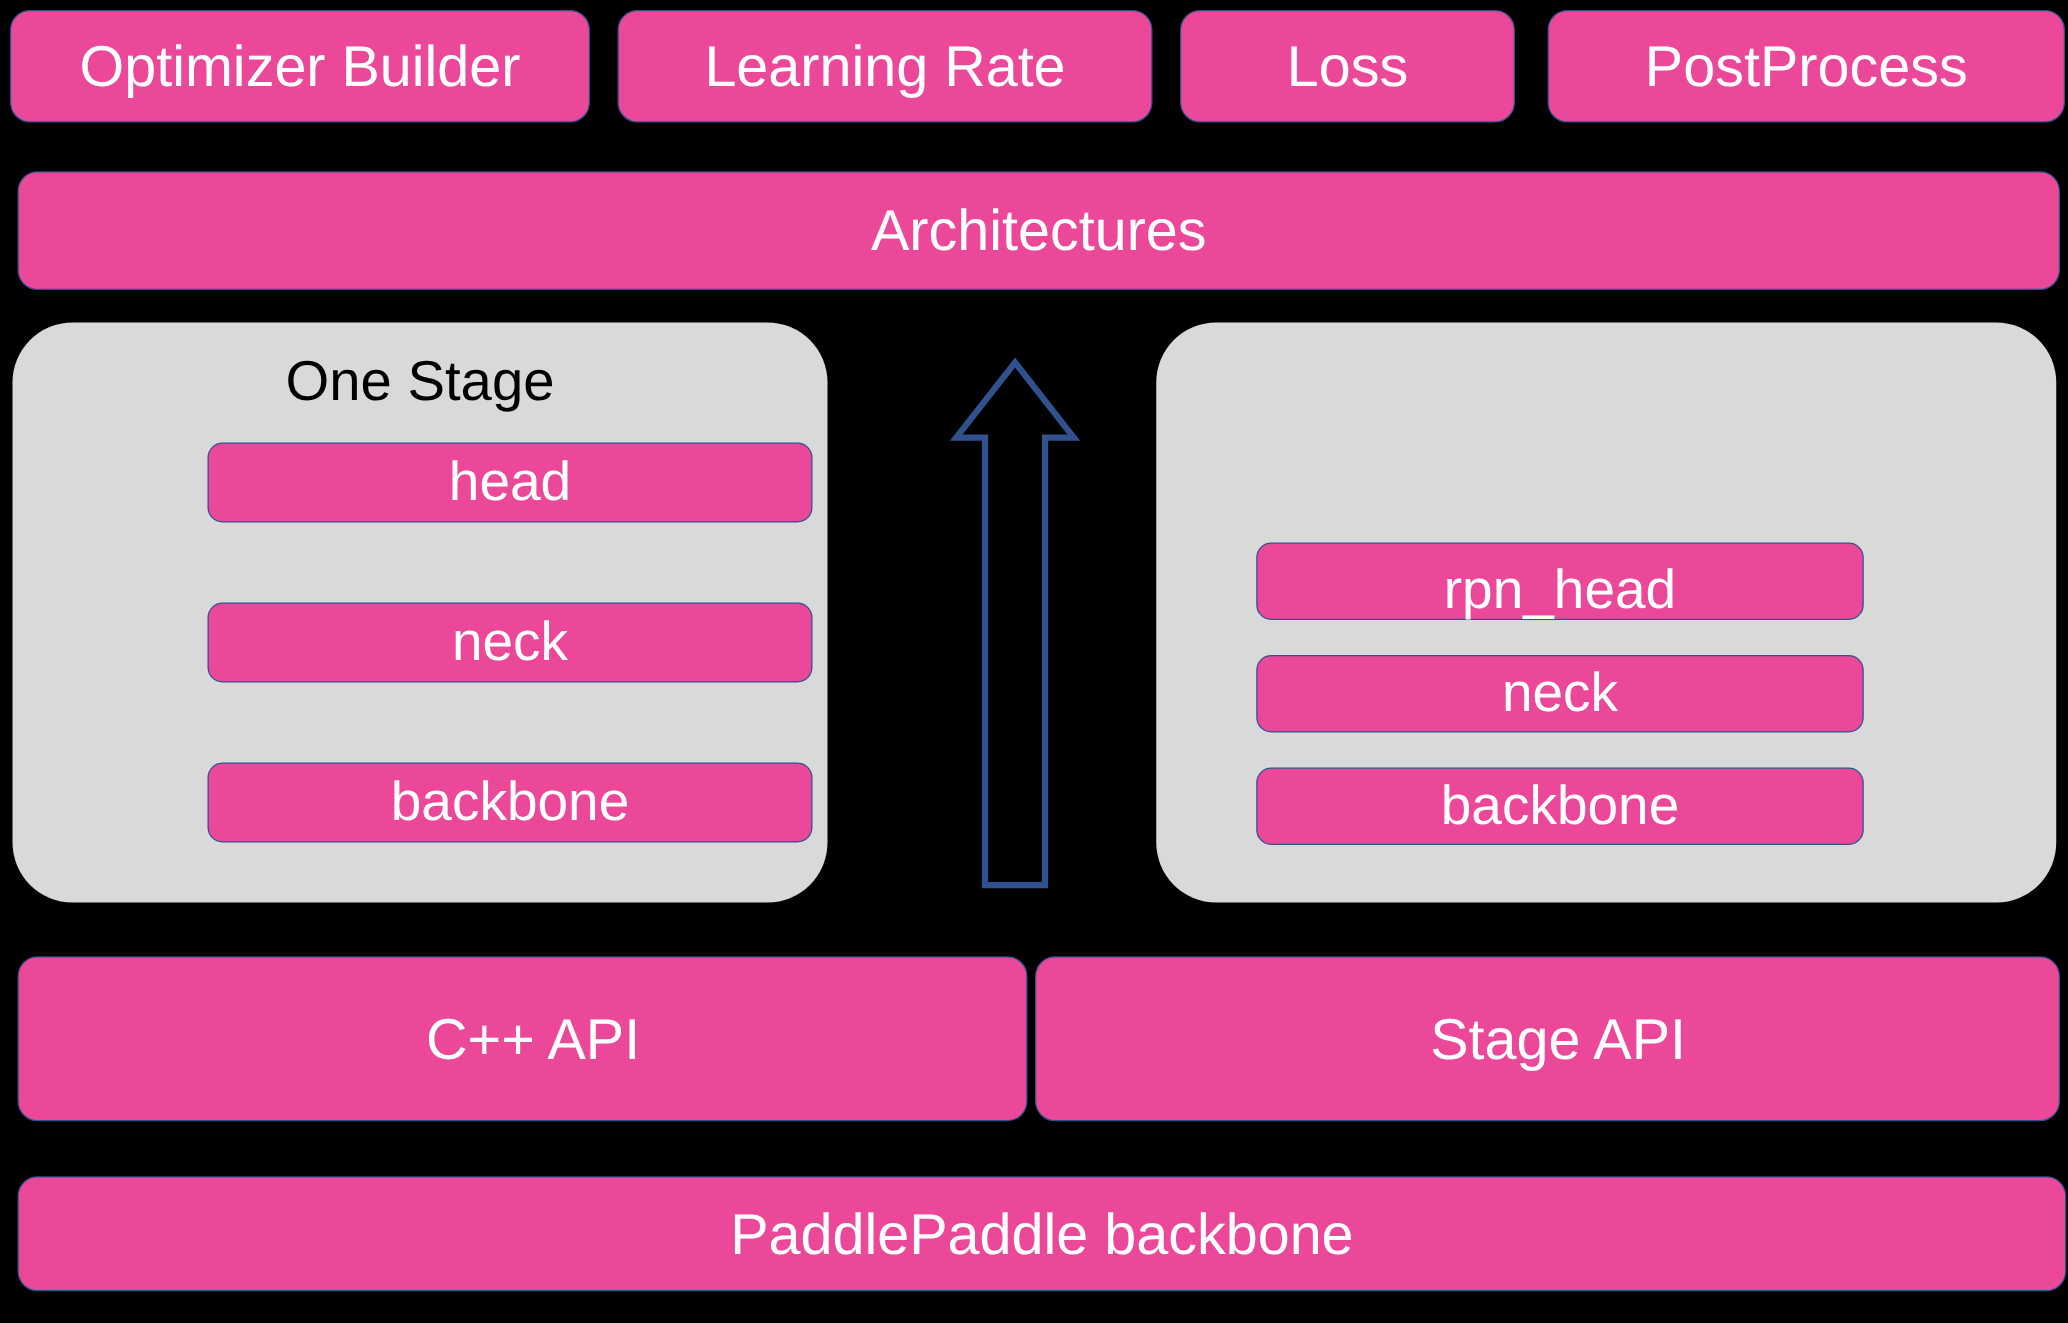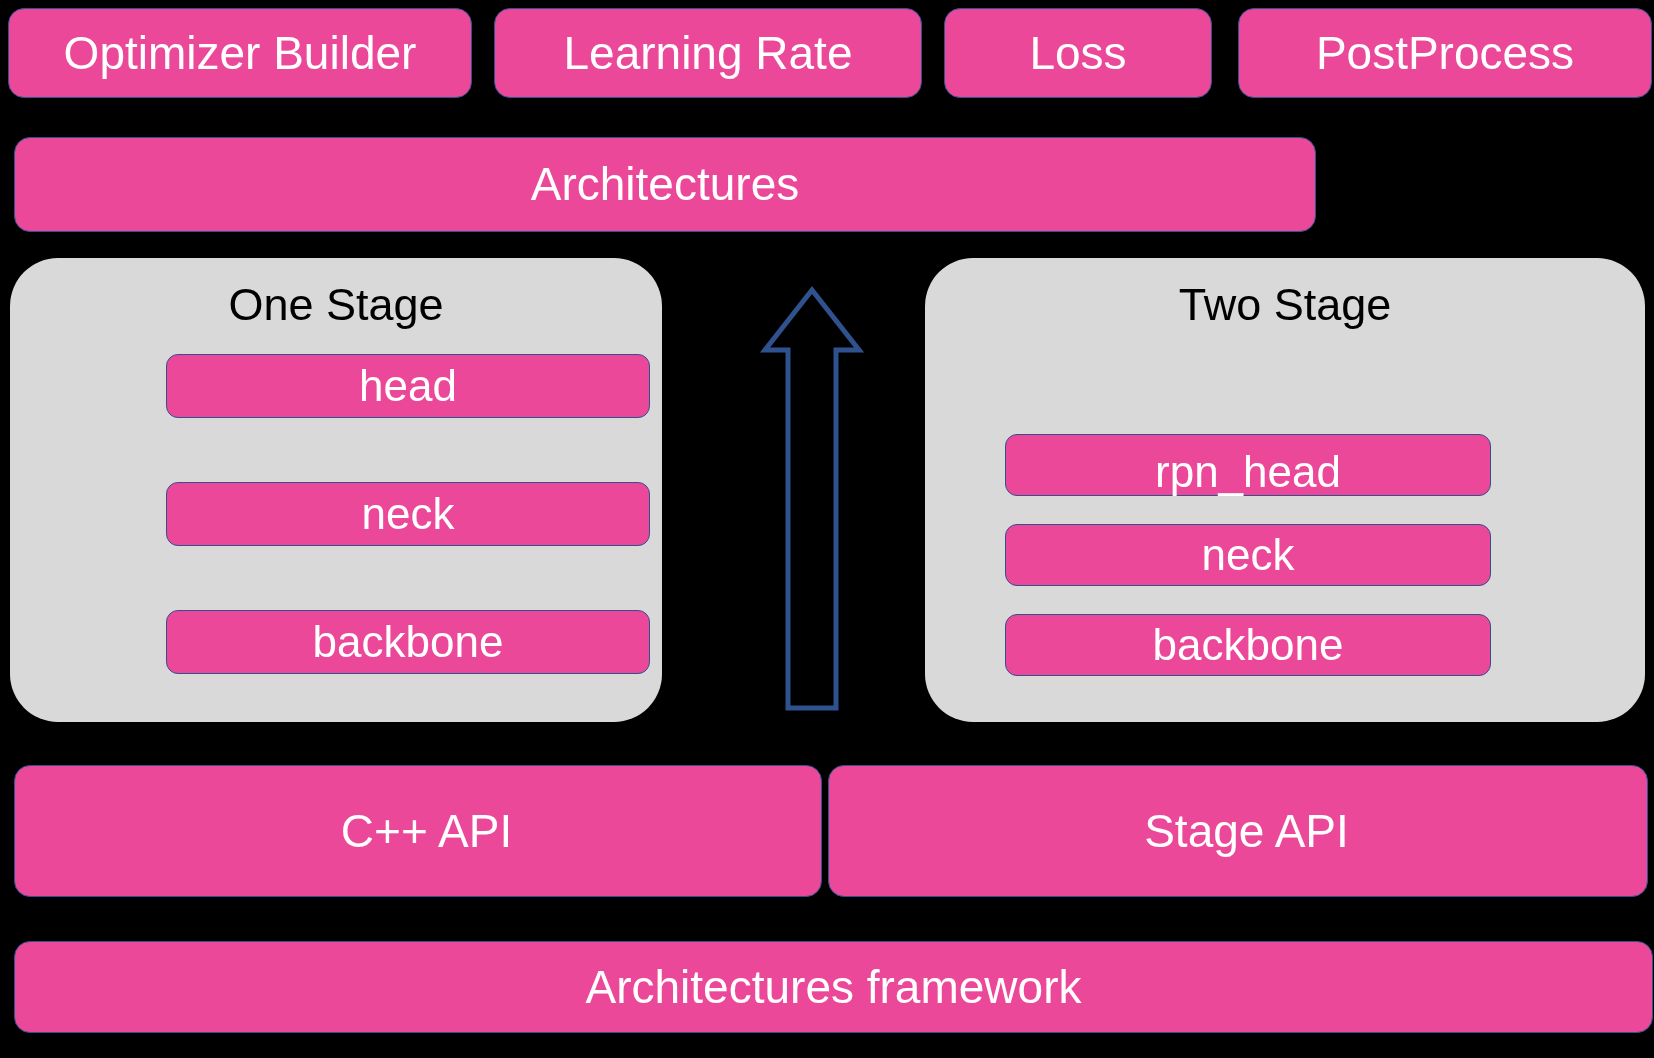--- a/index.html
+++ b/index.html
@@ -41,21 +41,21 @@
   }
   #chip-optimizer  { left: 8px;    width: 464px; }
   #chip-lr         { left: 494px;  width: 428px; }
   #chip-loss       { left: 944px;  width: 268px; }
   #chip-post       { left: 1238px; width: 414px; }
 
   
   #architectures-bar {
     left: 14px;
     top: 137px;
-    width: 1302px;
+    width: 1634px;
     height: 95px;
     font-size: 46px;
     border-radius: 16px;
   }
 
   
   .stage-panel {
     position: absolute;
     background: #D9D9D9;
     border-radius: 48px;
@@ -162,21 +162,20 @@
     <div class="bluebox inner-box" id="one-backbone">
       <span>backbone</span>
     </div>
   </div>
 
   <svg id="flow-arrow" viewBox="0 0 104 430">
     <polygon points="52,6 99,66 76,66 76,424 28,424 28,66 5,66" fill="none" stroke="#2F528F" stroke-width="5" stroke-linejoin="miter"></polygon>
   </svg>
 
   <div class="stage-panel" id="panel-two-stage">
-    <div class="stage-title">Two Stage</div>
 
     <div class="bluebox inner-box" id="two-rpn-head">
       <span>rpn_head</span>
     </div>
     <div class="bluebox inner-box" id="two-neck">
       <span>neck</span>
     </div>
     <div class="bluebox inner-box" id="two-backbone">
       <span>backbone</span>
     </div>
@@ -184,16 +183,16 @@
 
   <div class="bluebox api-bar" id="bar-cpp-api">
     <span>C++ API</span>
   </div>
 
   <div class="bluebox api-bar" id="bar-python-api">
     <span>Stage API</span>
   </div>
 
   <div class="bluebox" id="bar-framework">
-    <span>Architectures framework</span>
+    <span>PaddlePaddle backbone</span>
   </div>
 
 </div>
 
 </body></html>

